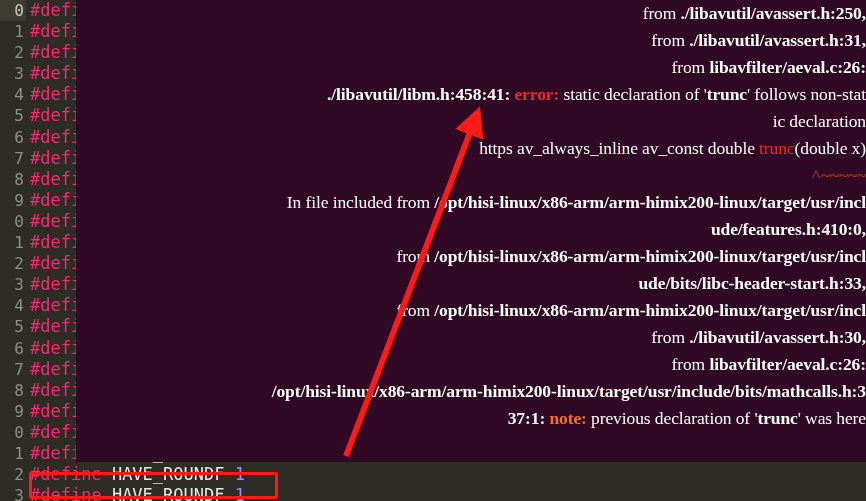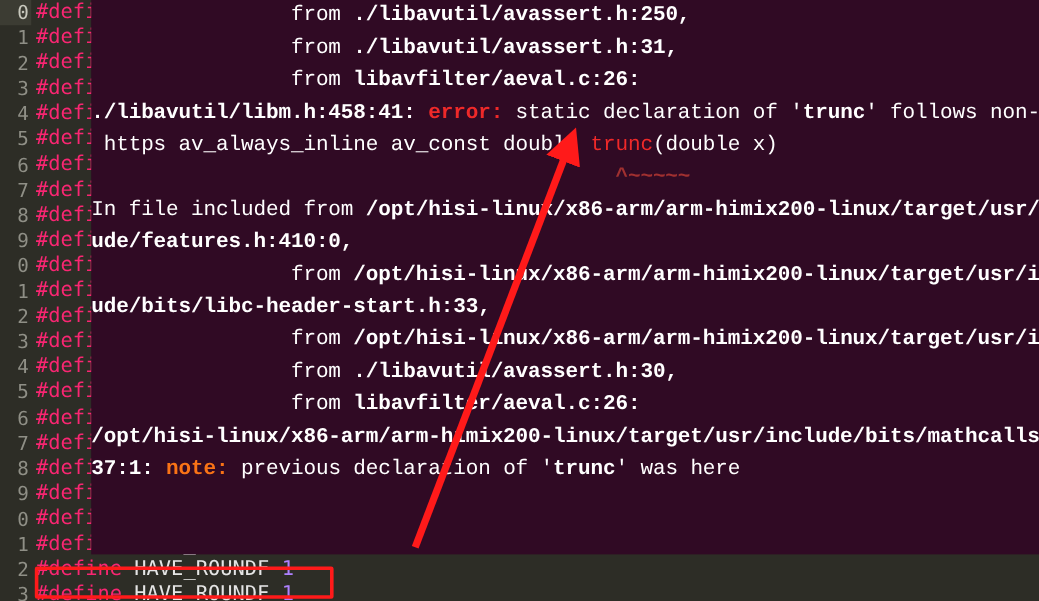--- a/index.html
+++ b/index.html
@@ -61,22 +61,23 @@
     background: #300a24;
     overflow: hidden;
     padding: 0;
   }
   .t-line {
     height: 27px;
     line-height: 27px;
     white-space: pre;
     font-size: 17.5px;
     color: #ffffff;
-    font-family: Liberation Mono, monospace;
+    font-family: Liberation Serif, serif;
     letter-spacing: -0.1px;
+    text-align: right;
   }
   .t-b   { font-weight: bold; }
   .t-err { color: #ef2929; font-weight: bold; }
   .t-note{ color: #f97316; font-weight: bold; }
   .t-red { color: #ef2929; }
   .t-caret-red { color: #a03030; font-weight: bold; }
 
   
   #arrow-layer {
     position: absolute;
@@ -130,20 +131,21 @@
       <div class="ed-row"><span class="ed-gutter">1</span><span class="ed-code"><span class="kw-define">#define </span><span class="kw-name">HAVE_ROUND </span><span class="kw-num">1</span></span></div>
       <div class="ed-row"><span class="ed-gutter">2</span><span class="ed-code"><span class="kw-define">#define </span><span class="kw-name">HAVE_ROUNDF </span><span class="kw-num">1</span></span></div>
       <div class="ed-row"><span class="ed-gutter">3</span><span class="ed-code"><span class="kw-define">#define </span><span class="kw-name">HAVE_ROUNDF </span><span class="kw-num">1</span></span></div>
     </div>
 
   <div id="terminal">
       <div class="t-line"><span>                from </span><span class="t-b">./libavutil/avassert.h:250,</span></div>
       <div class="t-line"><span>                from </span><span class="t-b">./libavutil/avassert.h:31,</span></div>
       <div class="t-line"><span>                from </span><span class="t-b">libavfilter/aeval.c:26:</span></div>
       <div class="t-line"><span class="t-b">./libavutil/libm.h:458:41:</span><span class="t-err"> error:</span><span> static declaration of '</span><span class="t-b">trunc</span><span>' follows non-stat</span></div>
+      <div class="t-line"><span>ic declaration</span></div>
       <div class="t-line"><span> https av_always_inline av_const double </span><span class="t-red">trunc</span><span>(double x)</span></div>
       <div class="t-line"><span class="t-caret-red">                                          ^~~~~~</span></div>
       <div class="t-line"><span>In file included from </span><span class="t-b">/opt/hisi-linux/x86-arm/arm-himix200-linux/target/usr/incl</span></div>
       <div class="t-line"><span class="t-b">ude/features.h:410:0,</span></div>
       <div class="t-line"><span>                from </span><span class="t-b">/opt/hisi-linux/x86-arm/arm-himix200-linux/target/usr/incl</span></div>
       <div class="t-line"><span class="t-b">ude/bits/libc-header-start.h:33,</span></div>
       <div class="t-line"><span>                from </span><span class="t-b">/opt/hisi-linux/x86-arm/arm-himix200-linux/target/usr/incl</span></div>
       <div class="t-line"><span>                from </span><span class="t-b">./libavutil/avassert.h:30,</span></div>
       <div class="t-line"><span>                from </span><span class="t-b">libavfilter/aeval.c:26:</span></div>
       <div class="t-line"><span class="t-b">/opt/hisi-linux/x86-arm/arm-himix200-linux/target/usr/include/bits/mathcalls.h:3</span></div>

